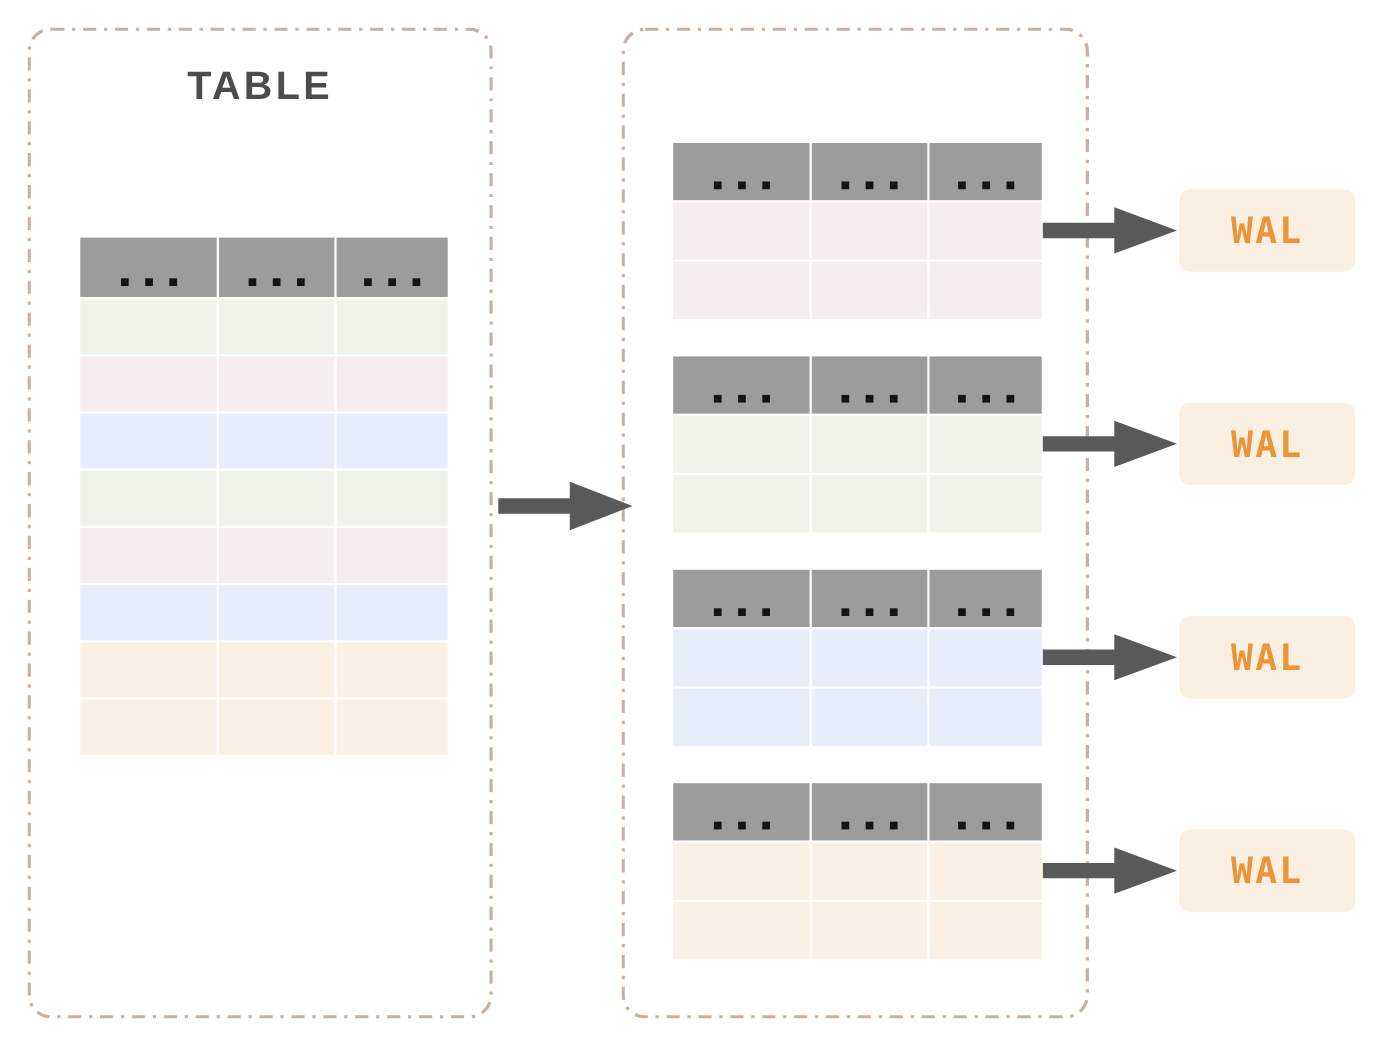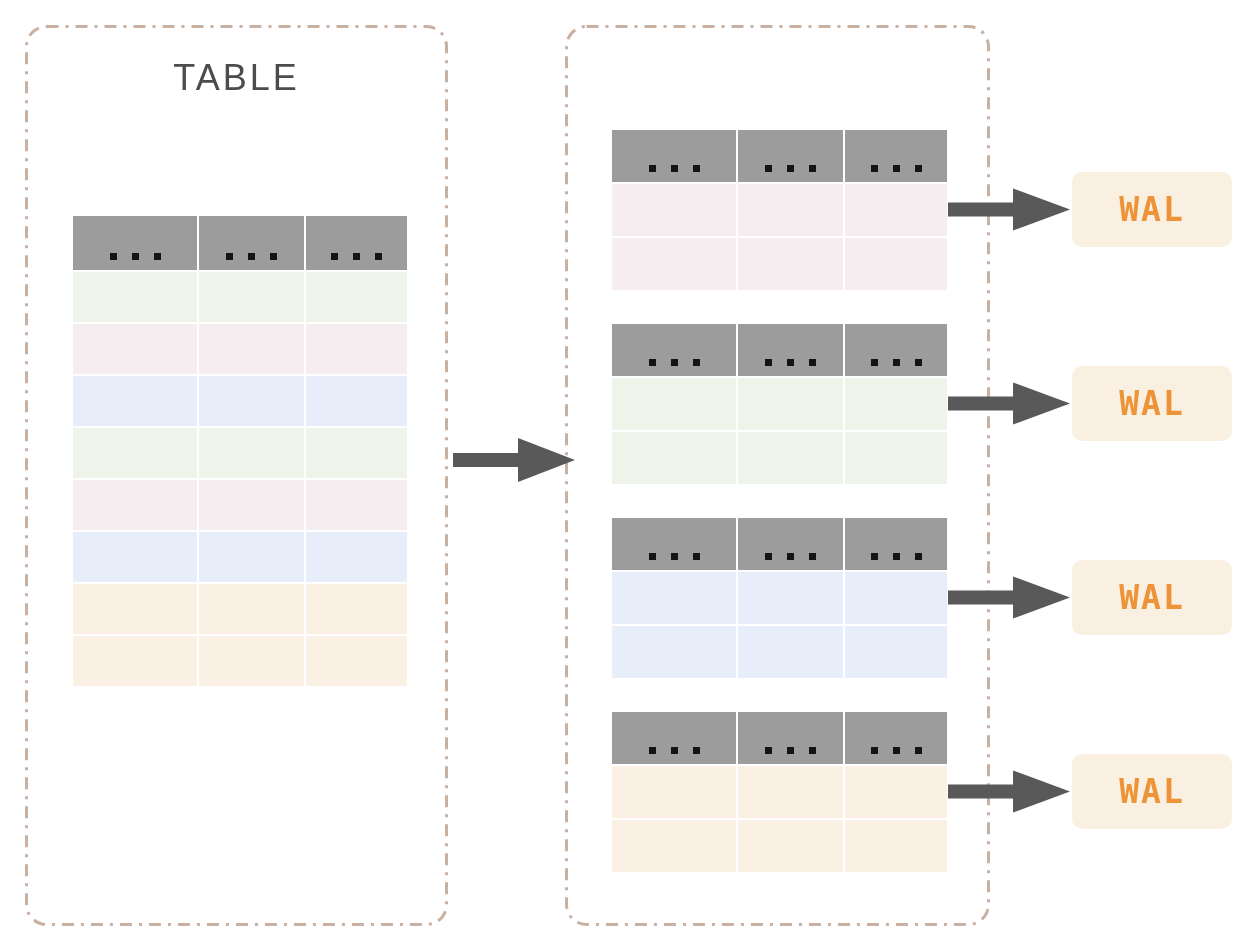--- a/index.html
+++ b/index.html
@@ -4,21 +4,21 @@
 <style>
   html,body{margin:0;padding:0;background:#ffffff;}
   .canvas{
     position:relative;width:1258px;height:952px;background:#ffffff;
     font-family:"Liberation Sans", sans-serif;overflow:hidden;
   }
   .panel{position:absolute;}
   .border-svg{position:absolute;inset:0;width:100%;height:100%;display:block;}
   .panel-title{
     position:absolute;top:32px;left:0;width:100%;text-align:center;
-    font-size:36px;font-weight:400;letter-spacing:3px;color:var(--title);
+    font-size:36px;font-weight:700;letter-spacing:3px;color:var(--title);
   }
   .dtable{position:absolute;display:grid;row-gap:2px;column-gap:2px;}
   .dtable.left-table{grid-template-columns:124px 105px 101px;}
   .tablet{display:grid;grid-template-columns:124px 105px 102px;row-gap:2px;column-gap:2px;margin-bottom:34px;}
   .cell{display:block;}
   .cell-header{
     background:var(--header);display:flex;align-items:flex-end;
     justify-content:center;column-gap:15px;padding-bottom:10px;box-sizing:border-box;
   }
   .left-table .cell-header{height:54px;}

